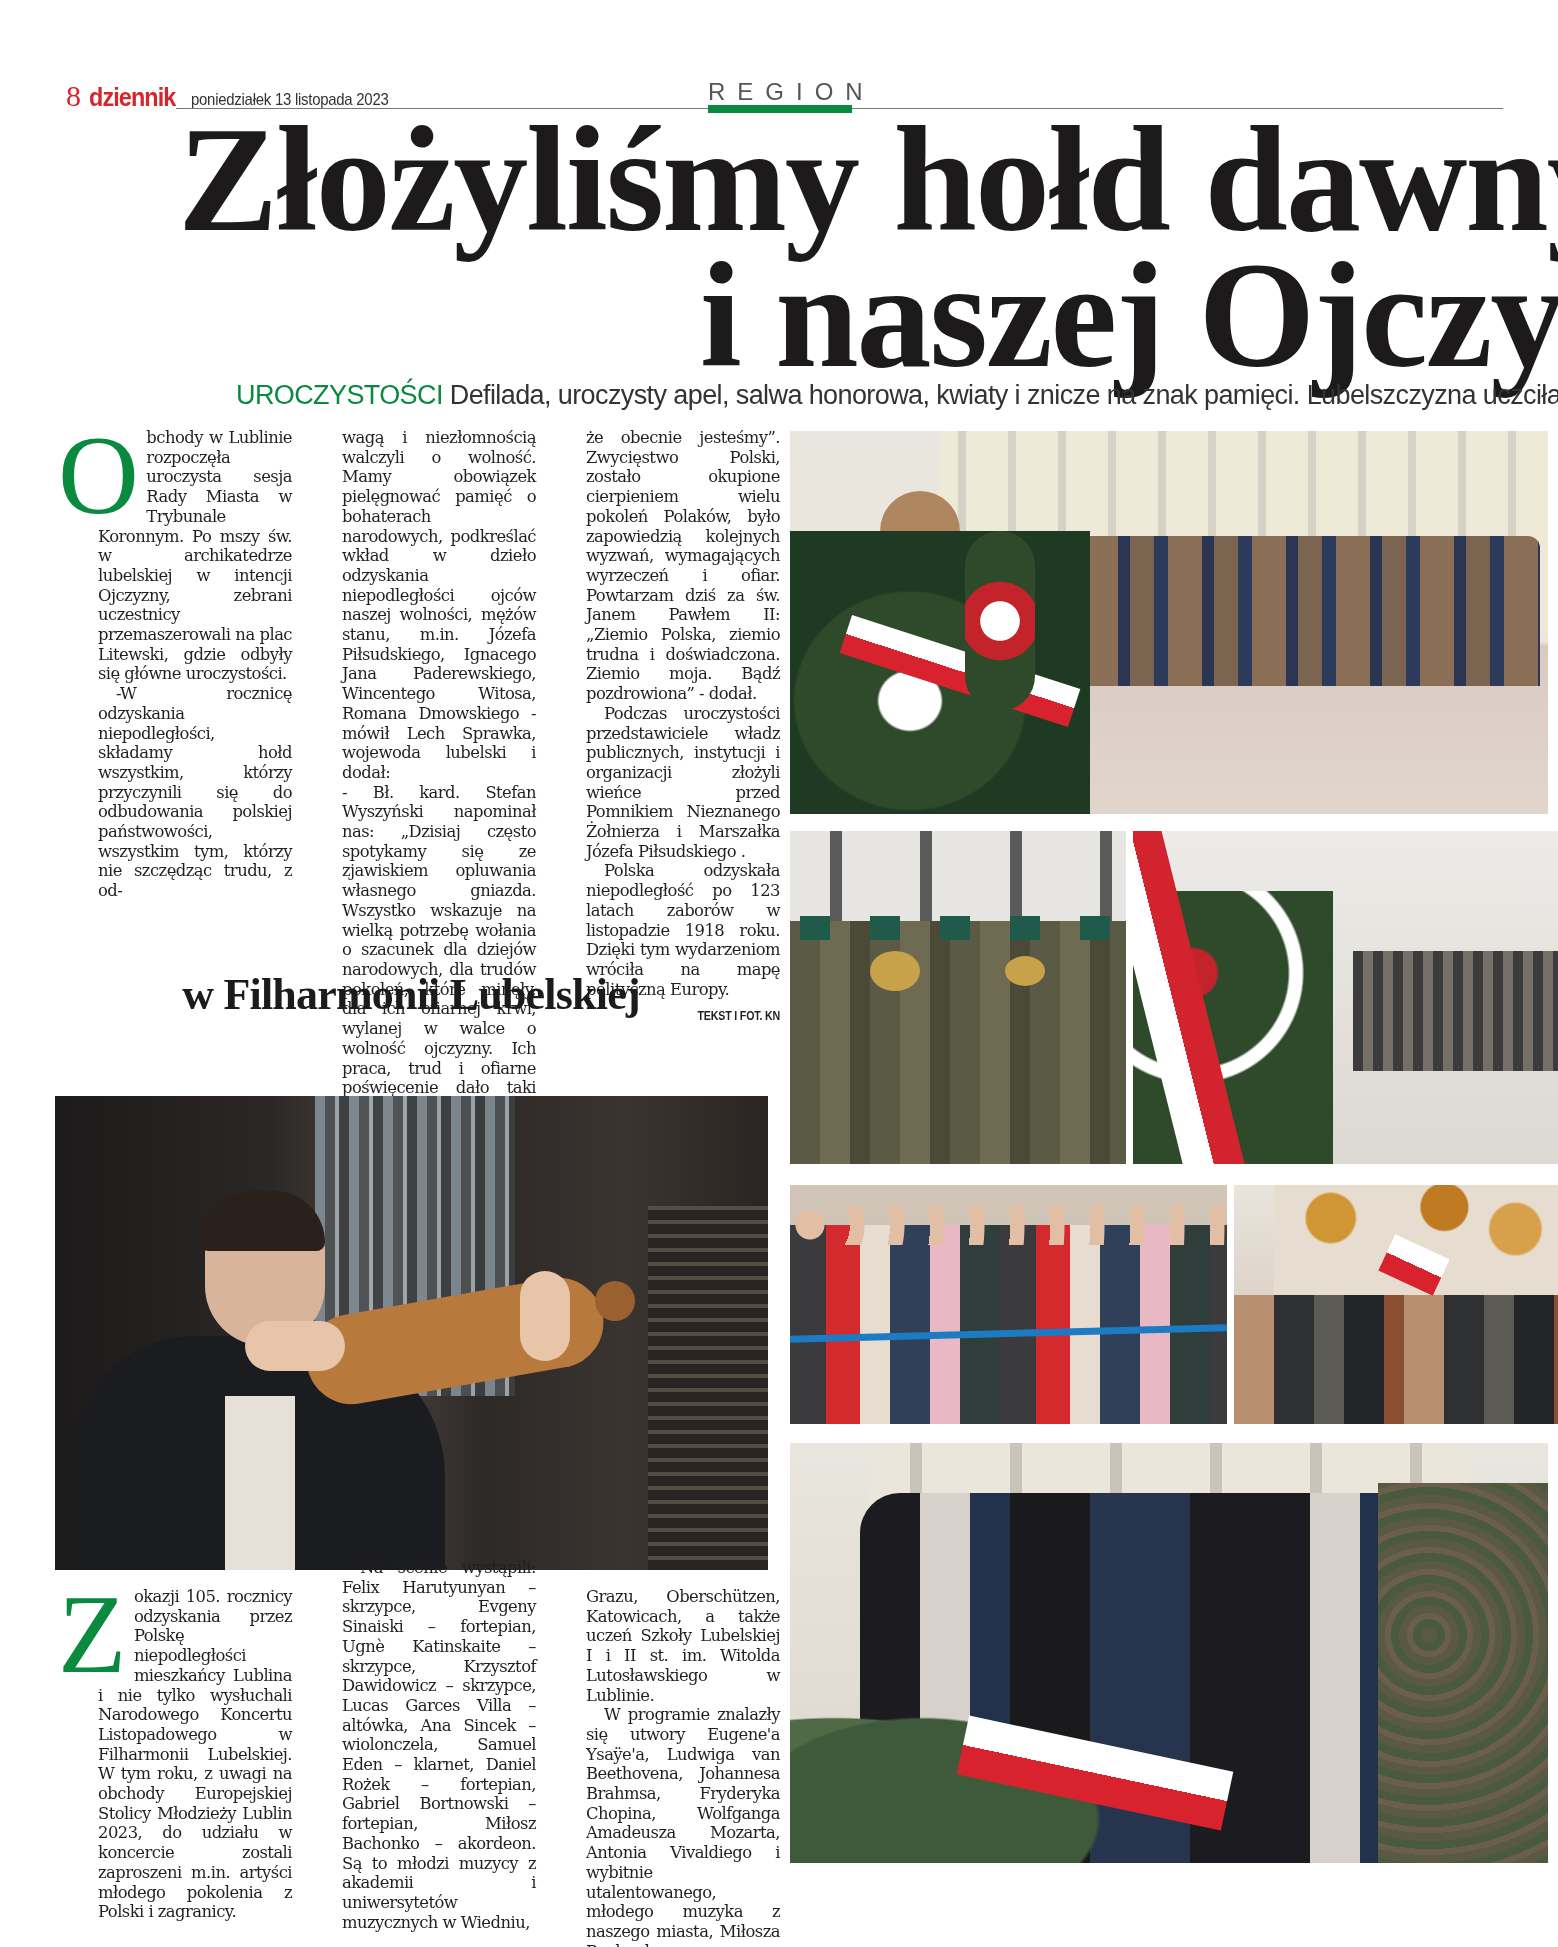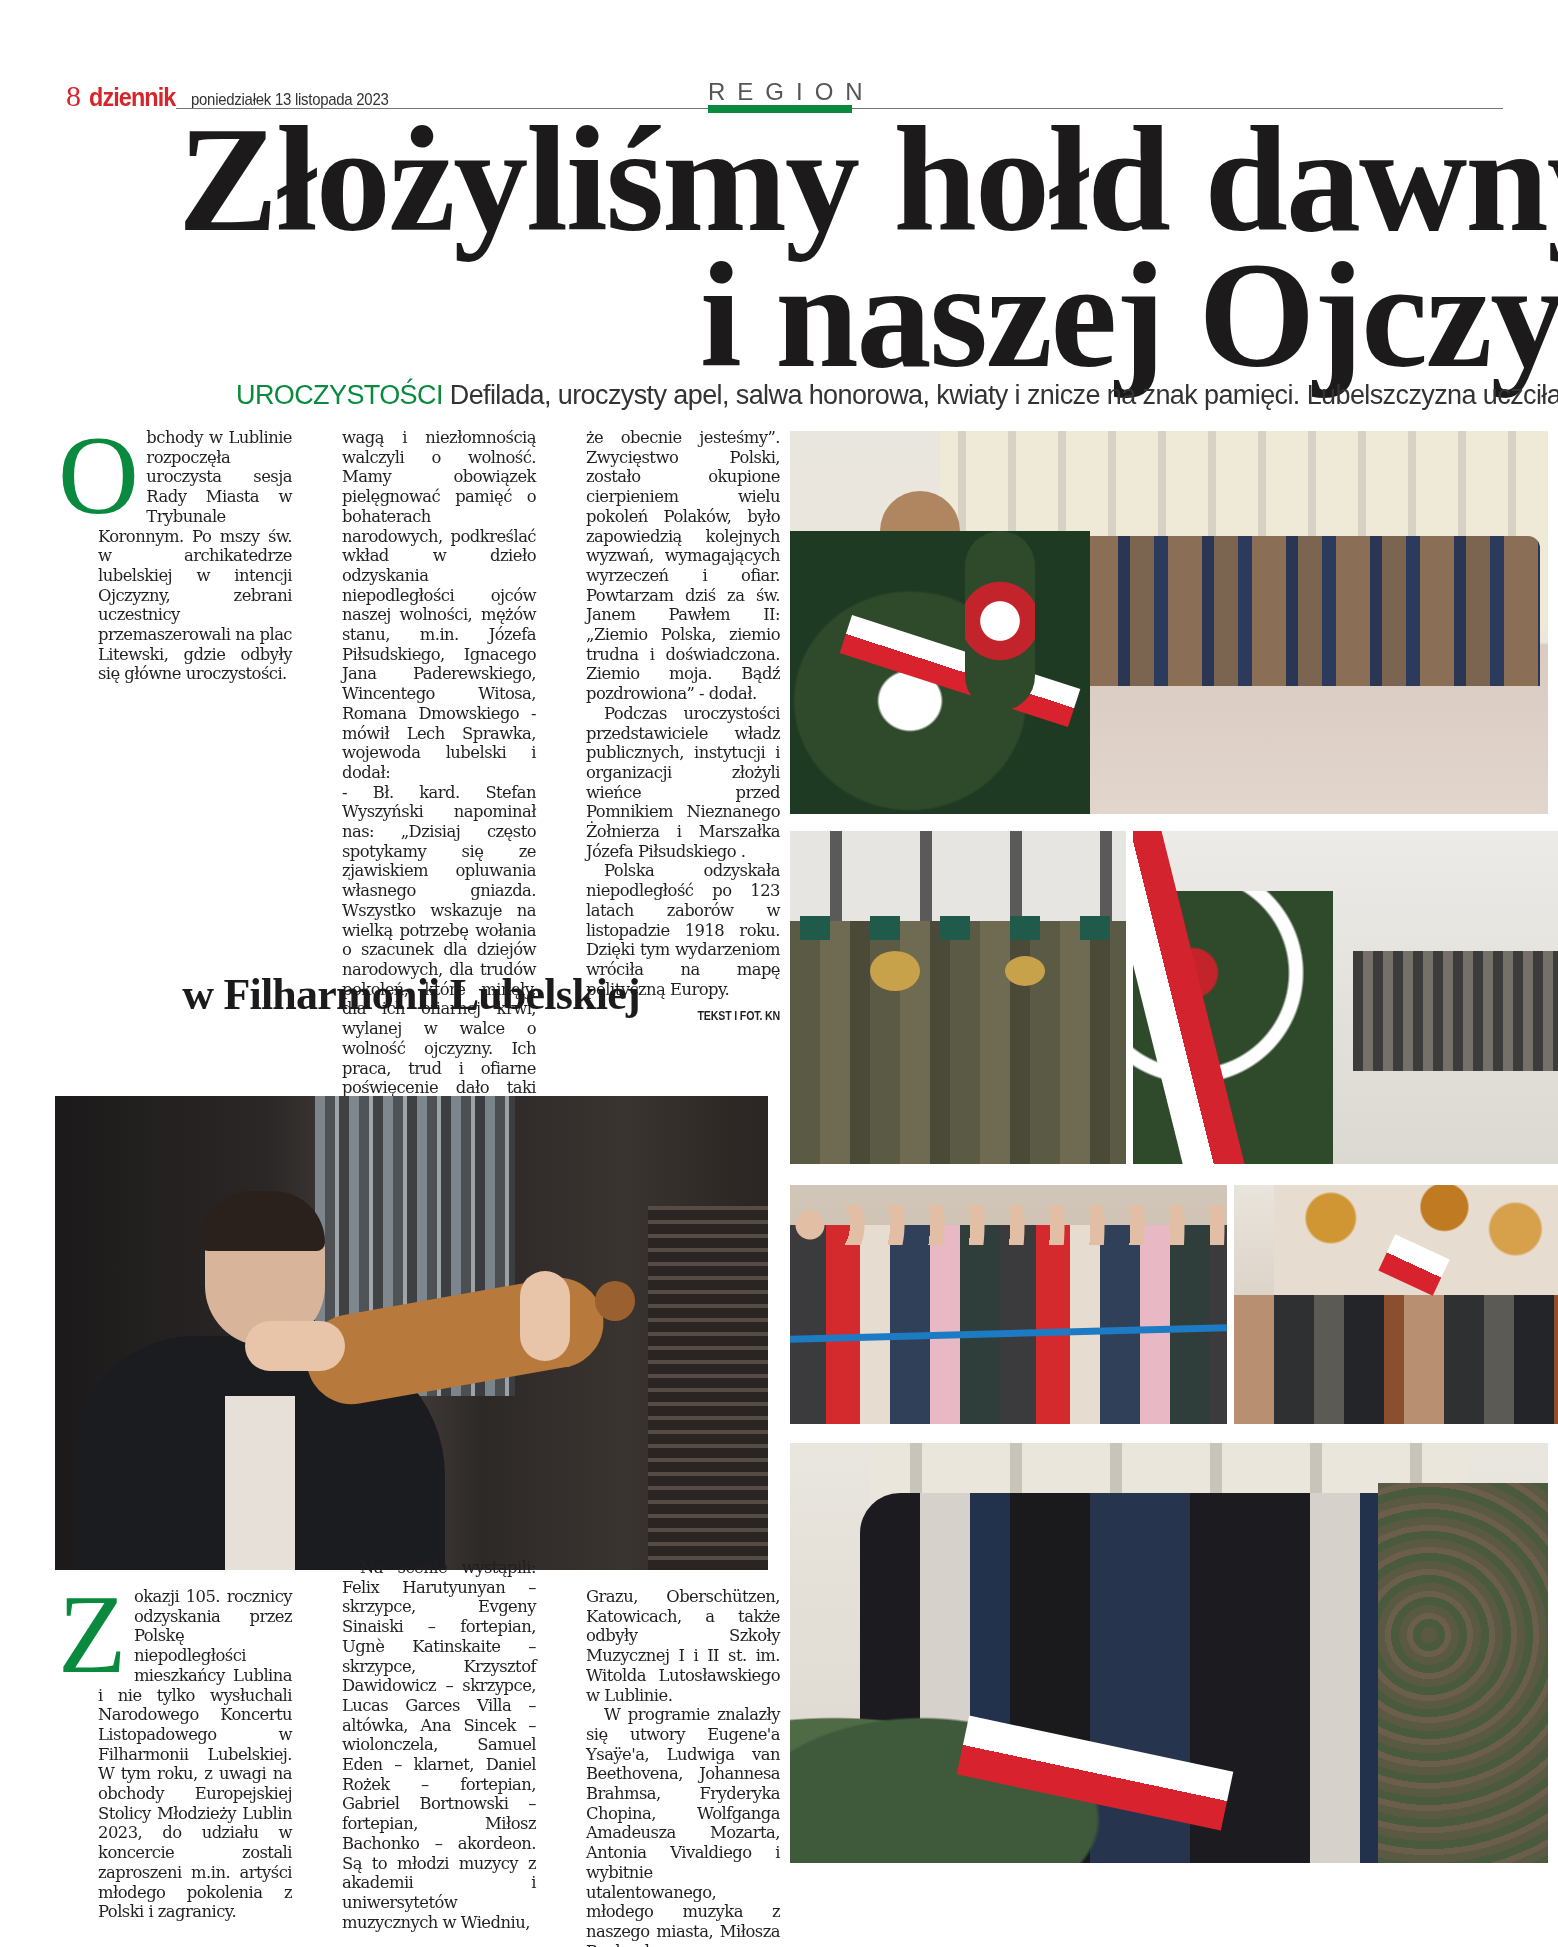--- a/index.html
+++ b/index.html
@@ -113,20 +113,21 @@
 <div class="headline hl2">i naszej Ojczyźn</div>
 
 <div class="deck">
   <span class="deck-kicker">UROCZYSTOŚCI</span>
   <span>Defilada, uroczysty apel, salwa honorowa, kwiaty i znicze na znak pamięci. Lubelszczyzna uczciła 1</span>
 </div>
 
 <div class="col c1">
   <span class="dropcap">O</span>
   <p class="noindent">bchody w Lublinie rozpoczęła uroczysta sesja Rady Miasta w Trybunale Koronnym. Po mszy św. w archikatedrze lubelskiej w intencji Ojczyzny, zebrani uczestnicy przemaszerowali na plac Litewski, gdzie odbyły się główne uroczystości.</p>
+  <p>-W rocznicę odzyskania niepodległości, składamy hołd wszystkim, którzy przyczynili się do odbudowania polskiej państwowości, wszystkim tym, którzy nie szczędząc trudu, z od-</p>
 </div>
 <div class="col c2">
   <p class="noindent">wagą i niezłomnością walczyli o wolność. Mamy obowiązek pielęgnować pamięć o bohaterach narodowych, podkreślać wkład w dzieło odzyskania niepodległości ojców naszej wolności, mężów stanu, m.in. Józefa Piłsudskiego, Ignacego Jana Paderewskiego, Wincentego Witosa, Romana Dmowskiego - mówił Lech Sprawka, wojewoda lubelski i dodał:</p>
   <p class="noindent">- Bł. kard. Stefan Wyszyński napominał nas: „Dzisiaj często spotykamy się ze zjawiskiem opluwania własnego gniazda. Wszystko wskazuje na wielką potrzebę wołania o szacunek dla dziejów narodowych, dla trudów pokoleń, które minęły, dla ich ofiarnej krwi, wylanej w walce o wolność ojczyzny. Ich praca, trud i ofiarne poświęcenie dało taki rezultat,</p>
 </div>
 <div class="col c3">
   <p class="noindent">że obecnie jesteśmy”. Zwycięstwo Polski, zostało okupione cierpieniem wielu pokoleń Polaków, było zapowiedzią kolejnych wyzwań, wymagających wyrzeczeń i ofiar. Powtarzam dziś za św. Janem Pawłem II: „Ziemio Polska, ziemio trudna i doświadczona. Ziemio moja. Bądź pozdrowiona” - dodał.</p>
   <p>Podczas uroczystości przedstawiciele władz publicznych, instytucji i organizacji złożyli wieńce przed Pomnikiem Nieznanego Żołnierza i Marszałka Józefa Piłsudskiego .</p>
   <p>Polska odzyskała niepodległość po 123 latach zaborów w listopadzie 1918 roku. Dzięki tym wydarzeniom wróciła na mapę polityczną Europy.</p>
   <div class="credit">TEKST I FOT. KN</div>
@@ -150,21 +151,21 @@
 </div>
 
 <div class="col c4">
   <span class="dropcap">Z</span>
   <p class="noindent">okazji 105. rocznicy odzyskania przez Polskę niepodległości mieszkańcy Lublina i nie tylko wysłuchali Narodowego Koncertu Listopadowego w Filharmonii Lubelskiej. W tym roku, z uwagi na obchody Europejskiej Stolicy Młodzieży Lublin 2023, do udziału w koncercie zostali zaproszeni m.in. artyści młodego pokolenia z Polski i zagranicy.</p>
 </div>
 <div class="col c5">
   <p>Na scenie wystąpili: Felix Harutyunyan – skrzypce, Evgeny Sinaiski – fortepian, Ugnè Katinskaite – skrzypce, Krzysztof Dawidowicz – skrzypce, Lucas Garces Villa – altówka, Ana Sincek – wiolonczela, Samuel Eden – klarnet, Daniel Rożek – fortepian, Gabriel Bortnowski – fortepian, Miłosz Bachonko – akordeon. Są to młodzi muzycy z akademii i uniwersytetów muzycznych w Wiedniu,</p>
 </div>
 <div class="col c6">
-  <p class="noindent">Grazu, Oberschützen, Katowicach, a także odbyły Szkoły Muzycznej I i II st. im. Witolda Lutosławskiego w Lublinie.</p>
+  <p class="noindent">Grazu, Oberschützen, Katowicach, a także uczeń Szkoły Lubelskiej I i II st. im. Witolda Lutosławskiego w Lublinie.</p>
   <p><span>W programie znalazły się utwory Eugene'a Ysaÿe'a, Ludwiga van Beethovena, Johannesa Brahmsa, Fryderyka Chopina, Wolfganga Amadeusza Mozarta, Antonia Vivaldiego i wybitnie utalentowanego, młodego muzyka z naszego miasta, Miłosza Bachonko.</span> <span class="credit-inline">TEKST I FOT (DW)</span></p>
 </div>
 
 <div class="photo p-parade">
   <div class="layer building"></div>
   <div class="layer tree"></div>
   <div class="layer troops"></div>
   <div class="layer wreath"></div>
   <div class="layer flag"></div>
   <div class="layer wreath2"></div>

